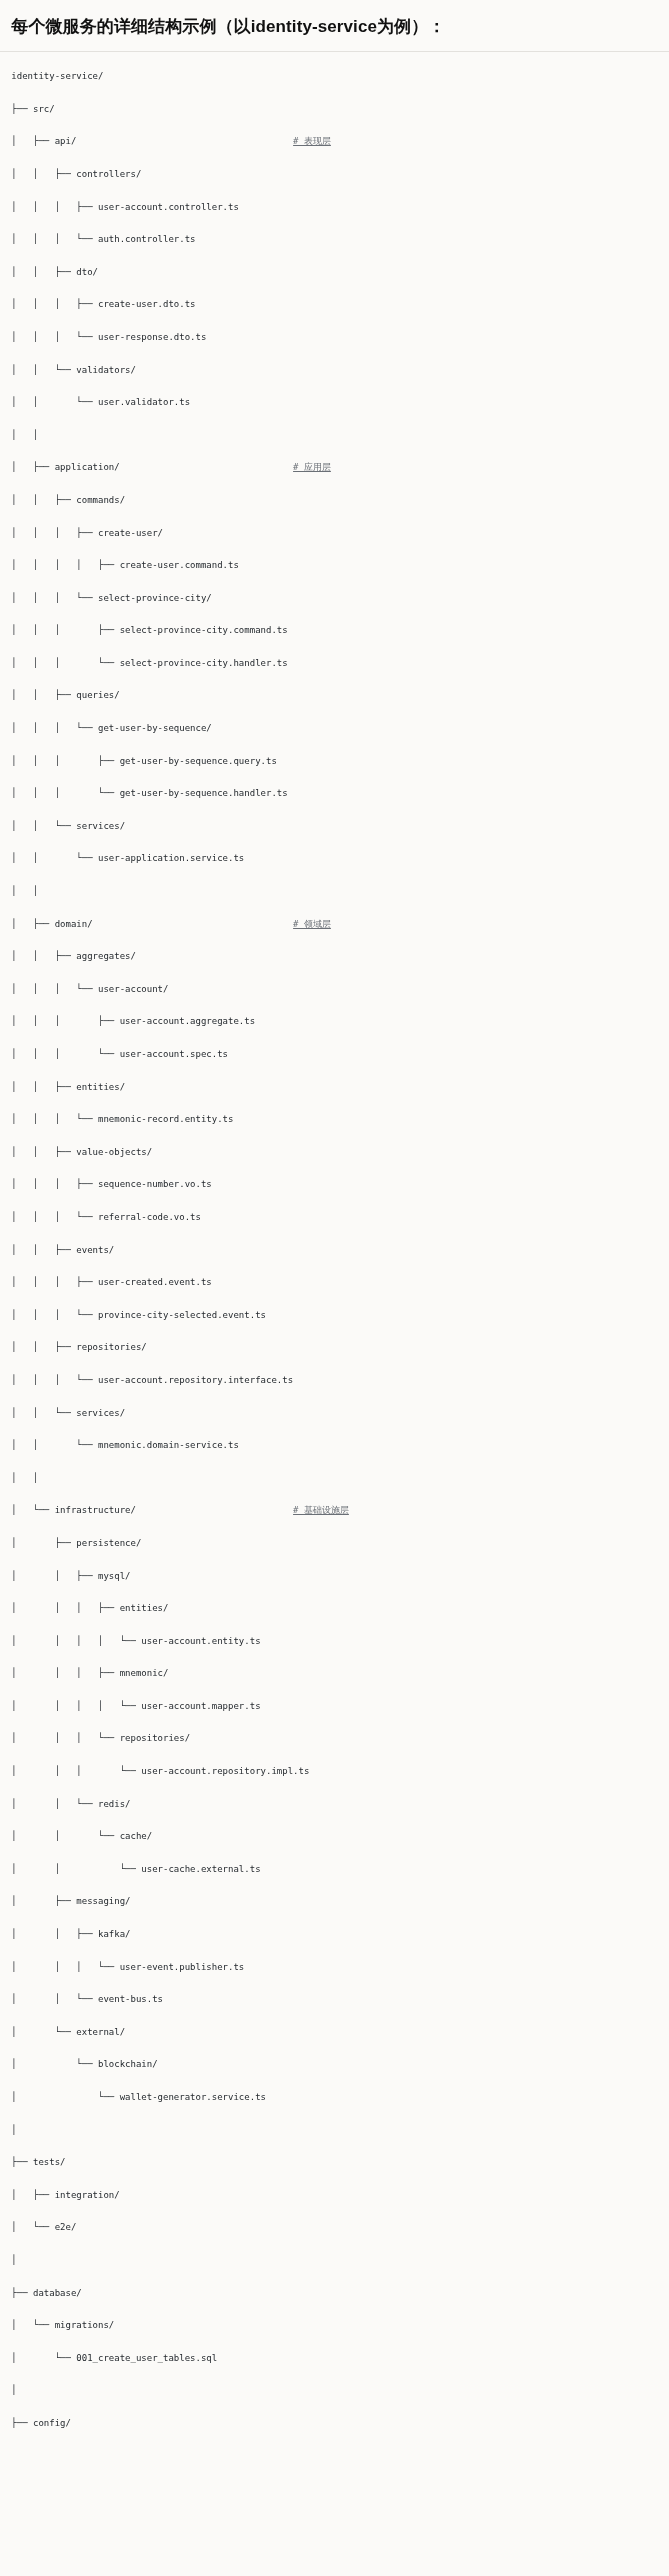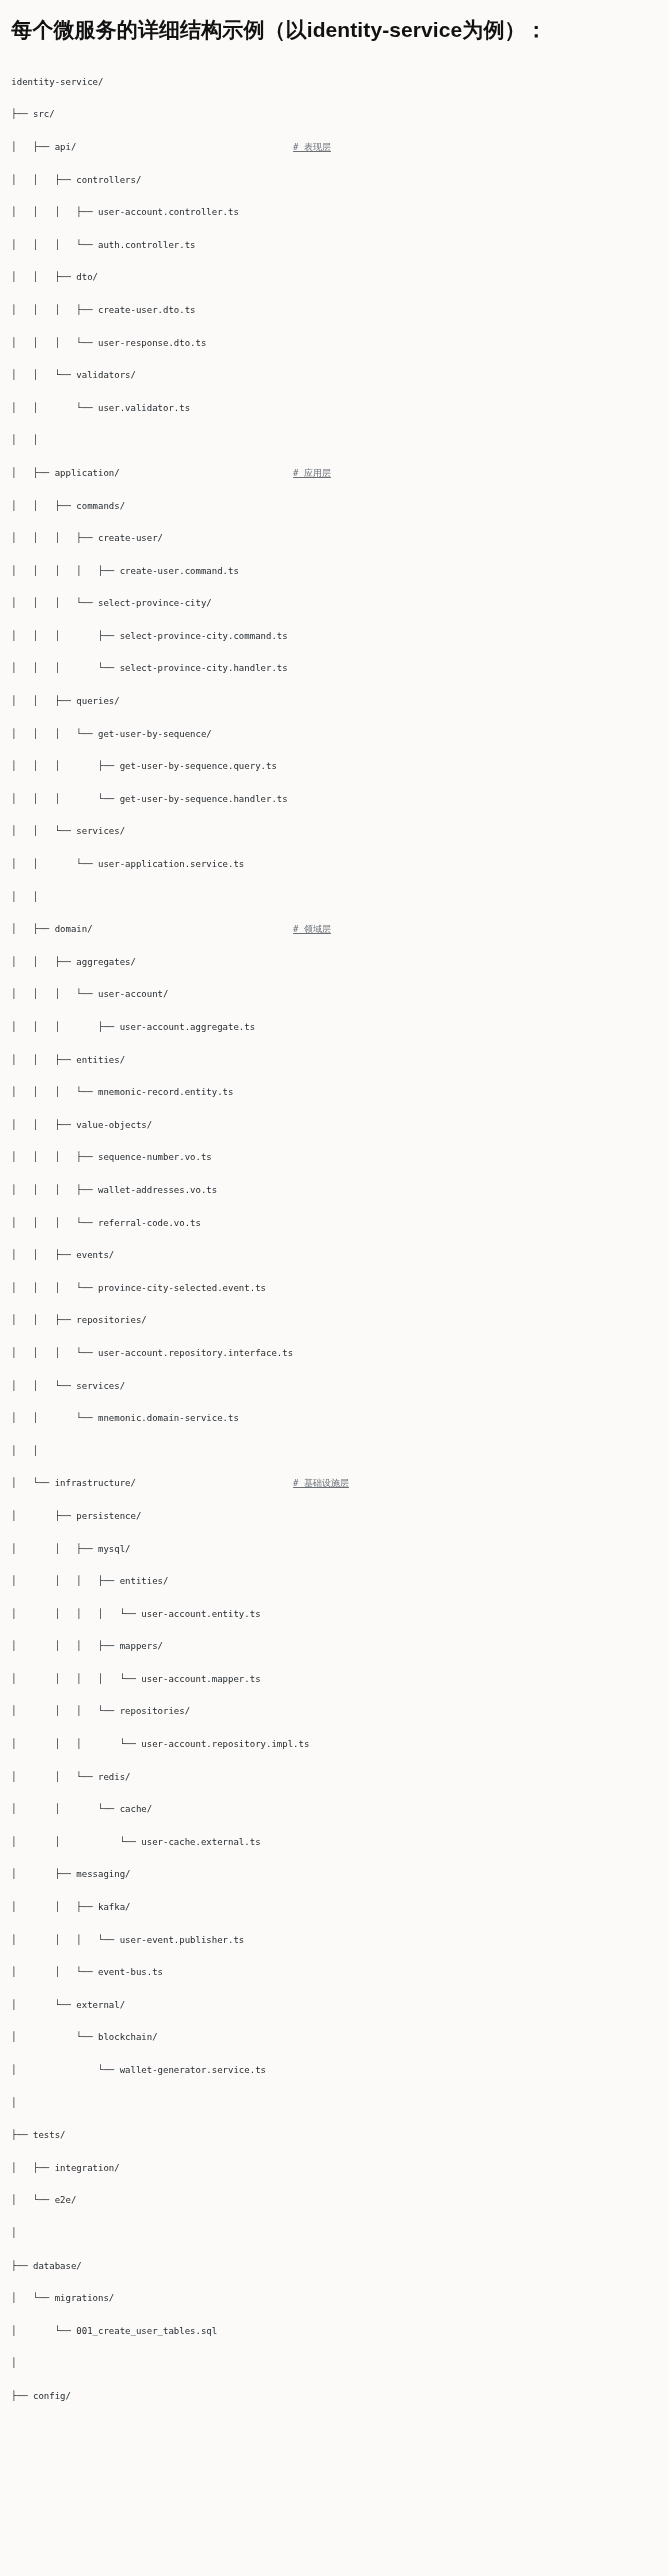--- a/index.html
+++ b/index.html
@@ -18,21 +18,21 @@
     width: 669px;
     box-sizing: border-box;
     background: #fbfaf8;
     padding: 0;
   }
 
   
   .doc-title {
     font-family: "Liberation Sans", "DejaVu Sans", sans-serif;
     font-weight: 700;
-    font-size: 21px;
+    font-size: 17px;
     line-height: 1.4;
     letter-spacing: 0.1px;
     color: #111111;
     padding: 15px 11.3px 12.5px 11.3px;
     margin: 0;
   }
   .rule {
     height: 0.6px;
     width: 100%;
     background: #e3e1dd;
@@ -99,39 +99,40 @@
 <span class="ln"><span>│   │   │   └── get-user-by-sequence/</span></span>
 <span class="ln"><span>│   │   │       ├── get-user-by-sequence.query.ts</span></span>
 <span class="ln"><span>│   │   │       └── get-user-by-sequence.handler.ts</span></span>
 <span class="ln"><span>│   │   └── services/</span></span>
 <span class="ln"><span>│   │       └── user-application.service.ts</span></span>
 <span class="ln"><span>│   │</span></span>
 <span class="ln"><span>│   ├── domain/</span>                                     <span class="cmt"># 领域层</span></span>
 <span class="ln"><span>│   │   ├── aggregates/</span></span>
 <span class="ln"><span>│   │   │   └── user-account/</span></span>
 <span class="ln"><span>│   │   │       ├── user-account.aggregate.ts</span></span>
+<span class="ln"><span>│   │   │       └── user-account.spec.ts</span></span>
 <span class="ln"><span>│   │   ├── entities/</span></span>
 <span class="ln"><span>│   │   │   └── mnemonic-record.entity.ts</span></span>
 <span class="ln"><span>│   │   ├── value-objects/</span></span>
 <span class="ln"><span>│   │   │   ├── sequence-number.vo.ts</span></span>
-<span class="ln"><span>│   │   │   ├── wallet-addresses.vo.ts</span></span>
 <span class="ln"><span>│   │   │   └── referral-code.vo.ts</span></span>
 <span class="ln"><span>│   │   ├── events/</span></span>
+<span class="ln"><span>│   │   │   ├── user-created.event.ts</span></span>
 <span class="ln"><span>│   │   │   └── province-city-selected.event.ts</span></span>
 <span class="ln"><span>│   │   ├── repositories/</span></span>
 <span class="ln"><span>│   │   │   └── user-account.repository.interface.ts</span></span>
 <span class="ln"><span>│   │   └── services/</span></span>
 <span class="ln"><span>│   │       └── mnemonic.domain-service.ts</span></span>
 <span class="ln"><span>│   │</span></span>
 <span class="ln"><span>│   └── infrastructure/</span>                             <span class="cmt"># 基础设施层</span></span>
 <span class="ln"><span>│       ├── persistence/</span></span>
 <span class="ln"><span>│       │   ├── mysql/</span></span>
 <span class="ln"><span>│       │   │   ├── entities/</span></span>
 <span class="ln"><span>│       │   │   │   └── user-account.entity.ts</span></span>
-<span class="ln"><span>│       │   │   ├── mappers/</span></span>
+<span class="ln"><span>│       │   │   ├── mnemonic/</span></span>
 <span class="ln"><span>│       │   │   │   └── user-account.mapper.ts</span></span>
 <span class="ln"><span>│       │   │   └── repositories/</span></span>
 <span class="ln"><span>│       │   │       └── user-account.repository.impl.ts</span></span>
 <span class="ln"><span>│       │   └── redis/</span></span>
 <span class="ln"><span>│       │       └── cache/</span></span>
 <span class="ln"><span>│       │           └── user-cache.external.ts</span></span>
 <span class="ln"><span>│       ├── messaging/</span></span>
 <span class="ln"><span>│       │   ├── kafka/</span></span>
 <span class="ln"><span>│       │   │   └── user-event.publisher.ts</span></span>
 <span class="ln"><span>│       │   └── event-bus.ts</span></span>

